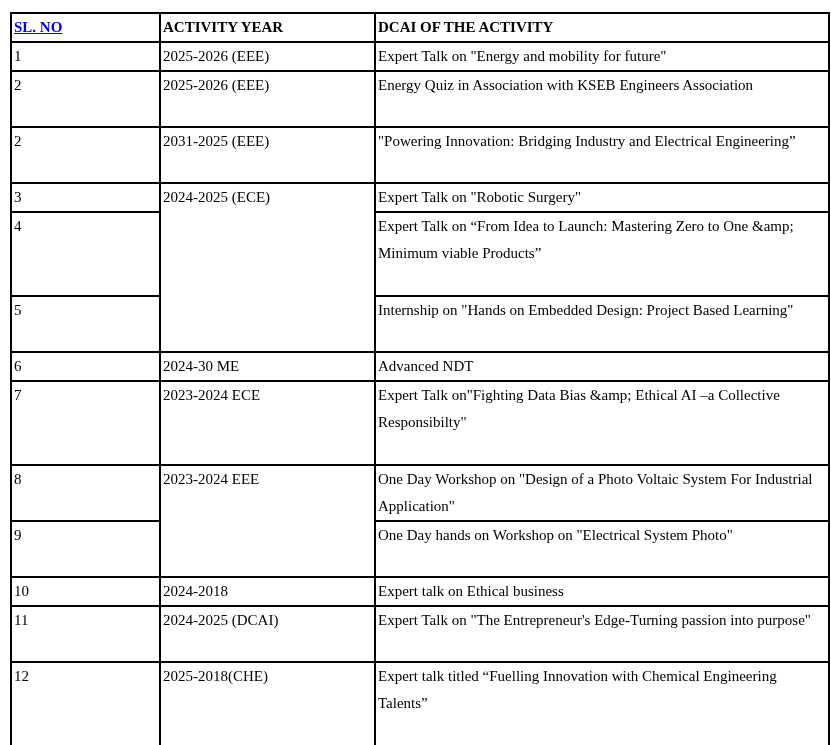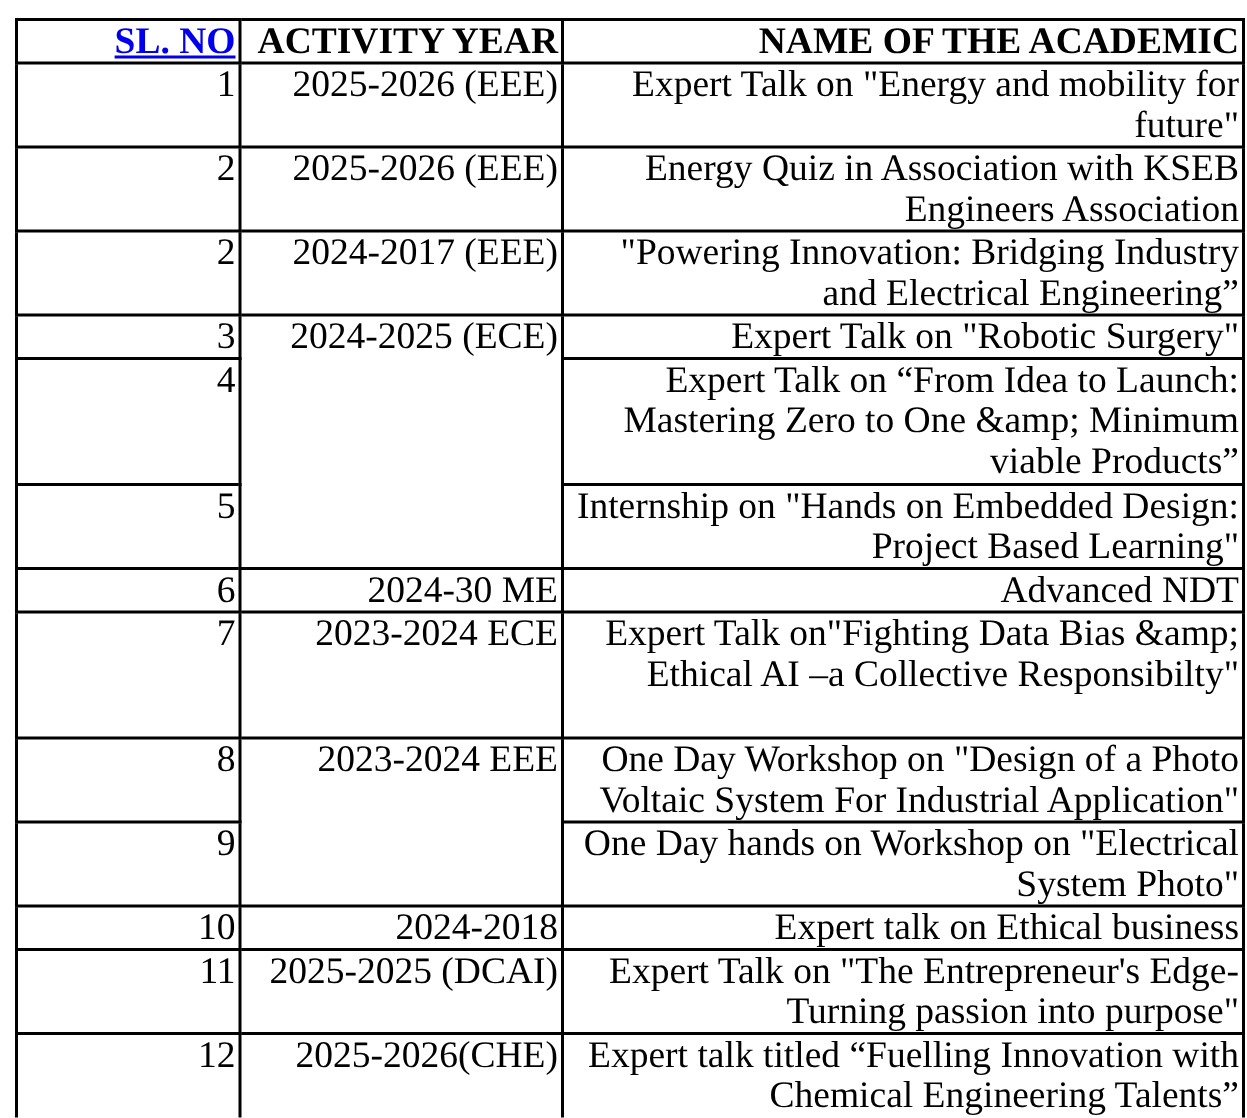--- a/index.html
+++ b/index.html
@@ -20,23 +20,23 @@
       left: 10px;
       top: 12px;
       border-collapse: collapse;
       table-layout: fixed;
       width: 818px;
     }
     table.activities td, table.activities th {
       border: 2px solid #000000;
       padding: 0 2px;
       vertical-align: top;
-      font-size: 25px;
+      font-size: 15px;
       line-height: 27px;
-      text-align: right;
+      text-align: left;
       font-weight: normal;
       overflow: hidden;
     }
     table.activities th {
       font-weight: bold;
       height: 27px;
     }
     th.sl a {
       color: #0000ee;
       text-decoration: underline;
@@ -55,40 +55,40 @@
 <table class="activities">
   <colgroup>
     <col class="c1">
       <col class="c2">
       <col class="c3">
   </colgroup>
   <thead>
     <tr>
       <th class="sl"><a href="#">SL. NO</a></th>
       <th>ACTIVITY YEAR</th>
-      <th>NAME OF THE ACADEMIC</th>
+      <th>DCAI OF THE ACTIVITY</th>
     </tr>
   </thead>
   <tbody>
 
     <tr style="height:27px">
       <td>1</td>
       <td>2025-2026 (EEE)</td>
       <td>Expert Talk on "Energy and mobility for future"</td>
     </tr>
 
     <tr style="height:56px">
       <td>2</td>
       <td>2025-2026 (EEE)</td>
       <td>Energy Quiz in Association with KSEB Engineers Association</td>
     </tr>
 
     <tr style="height:56px">
       <td>2</td>
-      <td>2024-2017 (EEE)</td>
+      <td>2031-2025 (EEE)</td>
       <td>"Powering Innovation: Bridging Industry and Electrical Engineering”</td>
     </tr>
 
     <tr style="height:27px">
       <td>3</td>
       <td rowspan="3" class="thick-bottom">2024-2025 (ECE)</td>
       <td>Expert Talk on "Robotic Surgery"</td>
     </tr>
 
     <tr style="height:84px">
@@ -125,23 +125,23 @@
     </tr>
 
     <tr style="height:27px">
       <td>10</td>
       <td>2024-2018</td>
       <td>Expert talk on Ethical business</td>
     </tr>
 
     <tr style="height:56px">
       <td>11</td>
-      <td>2025-2025 (DCAI)</td>
+      <td>2024-2025 (DCAI)</td>
       <td>Expert Talk on "The Entrepreneur's Edge-Turning passion into purpose"</td>
     </tr>
 
     <tr class="last" style="height:84px">
       <td class="bottom-align">12</td>
-      <td class="bottom-align">2025-2026(CHE)</td>
+      <td class="bottom-align">2025-2018(CHE)</td>
       <td class="bottom-align">Expert talk titled “Fuelling Innovation with Chemical Engineering Talents”</td>
     </tr>
   </tbody>
 </table>
 
 </body></html>

